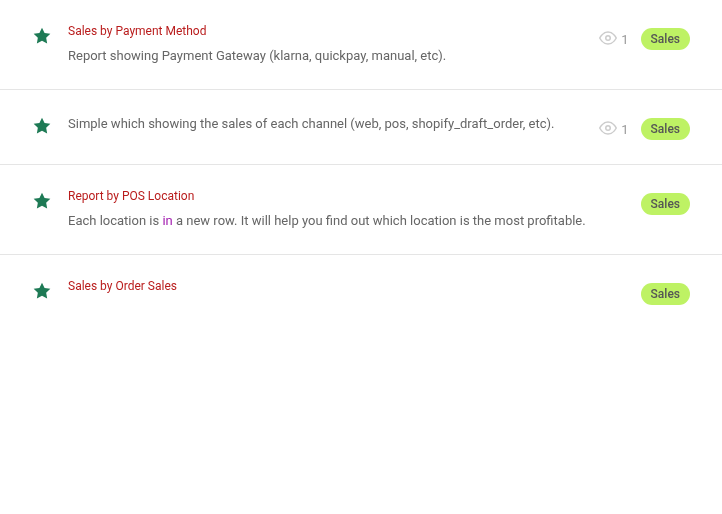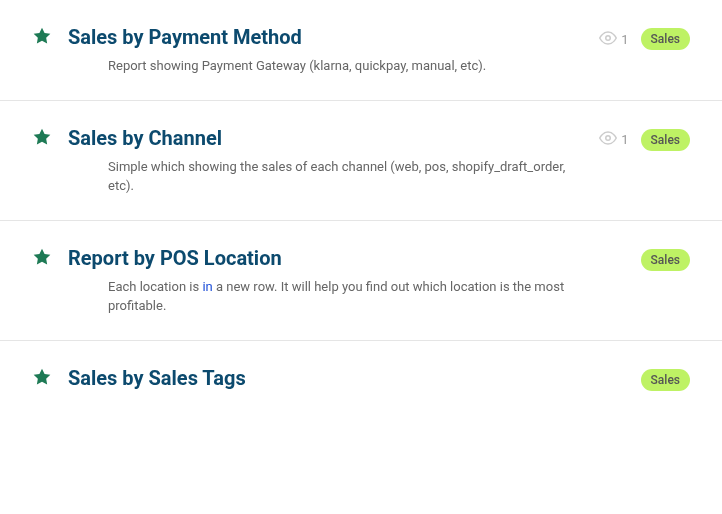--- a/index.html
+++ b/index.html
@@ -42,37 +42,36 @@
     .star-icon svg {
       width: 20px;
       height: 20px;
     }
 
     .report-content {
       flex: 1;
     }
 
     .report-title {
-      font-size: 20px;
-      font-weight: 700;
-      color: #0c4a6e;
+      font-size: 12px;
+      font-weight: 400;
+      color: #b91c1c;
       margin-bottom: 6px;
       line-height: 1.3;
     }
 
     .report-description {
       font-size: 13px;
       color: #666;
       line-height: 1.5;
-      margin-left: 40px;
     }
 
     .report-description a,
     .report-description .link-text {
-      color: #1d4ed8;
+      color: #a21caf;
       text-decoration: none;
     }
 
     .report-meta {
       display: flex;
       align-items: center;
       gap: 12px;
       flex-shrink: 0;
       margin-top: 4px;
     }
@@ -121,21 +120,20 @@
           <span>1</span>
         </div>
         <span class="tag-badge">Sales</span>
       </div>
     </div>
     <div class="report-item">
       <div class="star-icon"><svg viewBox="0 0 24 24" fill="#1e7a55" xmlns="http://www.w3.org/2000/svg">
       <path d="M12 2l3.09 6.26L22 9.27l-5 4.87 1.18 6.88L12 17.77l-6.18 3.25L7 14.14 2 9.27l6.91-1.01L12 2z"></path>
     </svg></div>
       <div class="report-content">
-        <div class="report-title">Sales by Channel</div>
         <div class="report-description">Simple which showing the sales of each channel (web, pos, shopify_draft_order, etc).</div>
       </div>
       <div class="report-meta">
         <div class="view-count">
           <span><svg class="view-icon" viewBox="0 0 24 24" fill="none" stroke="#999" stroke-width="2" xmlns="http://www.w3.org/2000/svg">
         <path d="M1 12s4-8 11-8 11 8 11 8-4 8-11 8-11-8-11-8z"></path>
         <circle cx="12" cy="12" r="3"></circle>
       </svg></span>
           <span>1</span>
         </div>
@@ -152,19 +150,19 @@
       </div>
       <div class="report-meta">
         <span class="tag-badge">Sales</span>
       </div>
     </div>
     <div class="report-item">
       <div class="star-icon"><svg viewBox="0 0 24 24" fill="#1e7a55" xmlns="http://www.w3.org/2000/svg">
       <path d="M12 2l3.09 6.26L22 9.27l-5 4.87 1.18 6.88L12 17.77l-6.18 3.25L7 14.14 2 9.27l6.91-1.01L12 2z"></path>
     </svg></div>
       <div class="report-content">
-        <div class="report-title">Sales by Sales Tags</div>
+        <div class="report-title">Sales by Order Sales</div>
       </div>
       <div class="report-meta">
         <span class="tag-badge">Sales</span>
       </div>
     </div>
   </div>
 
 </body></html>

